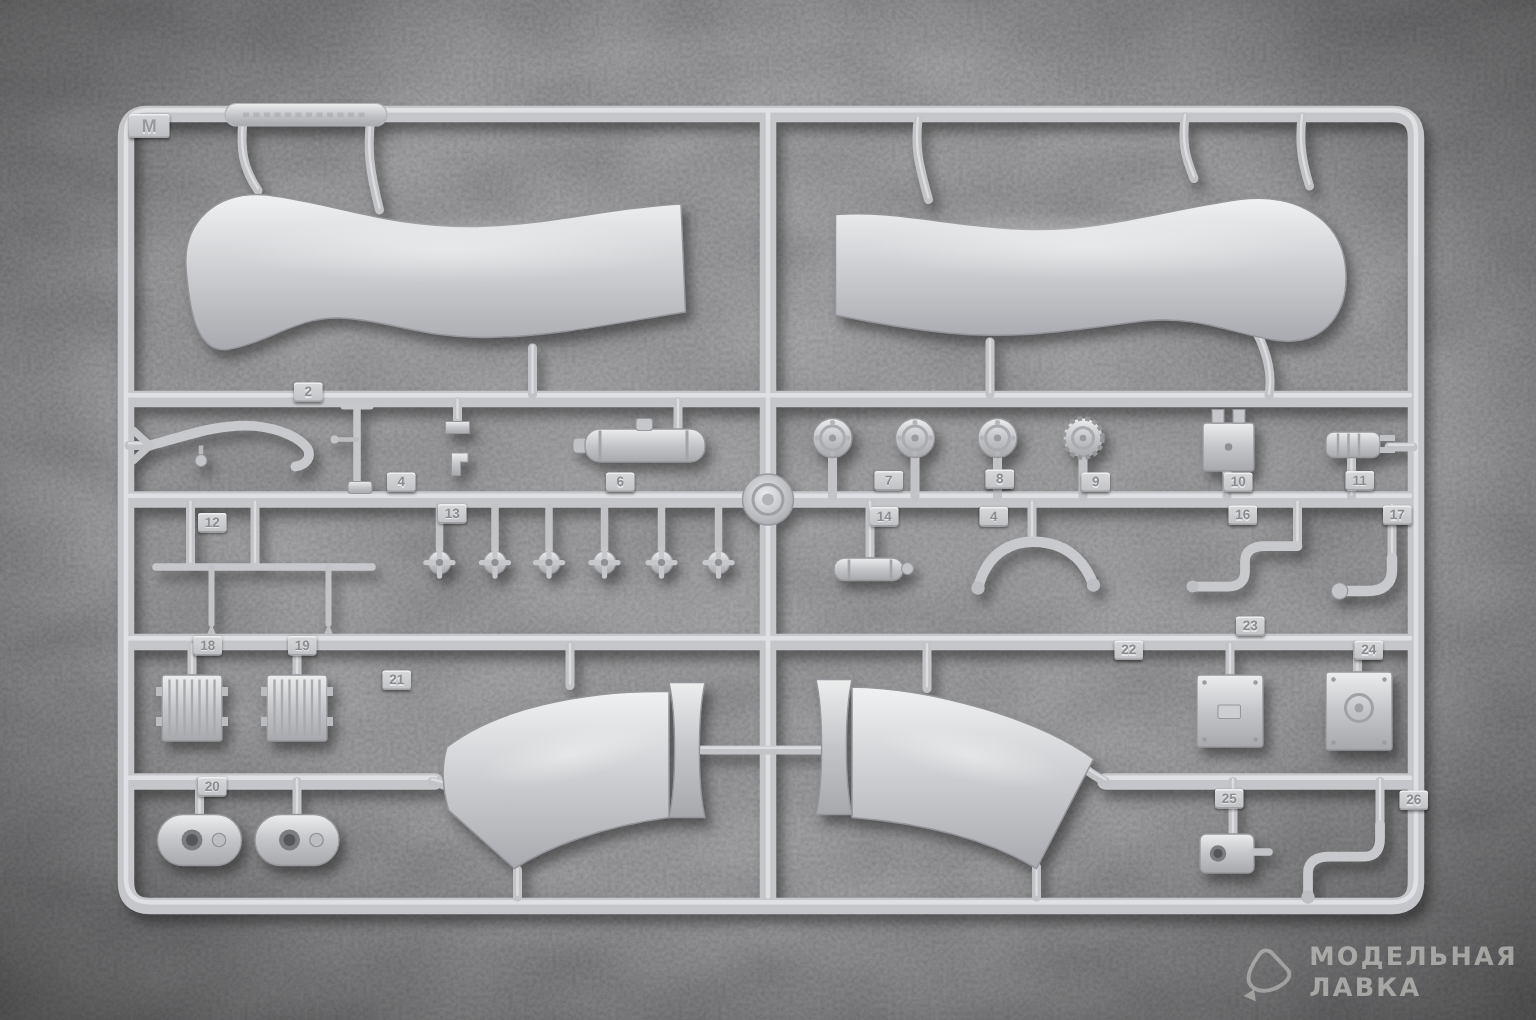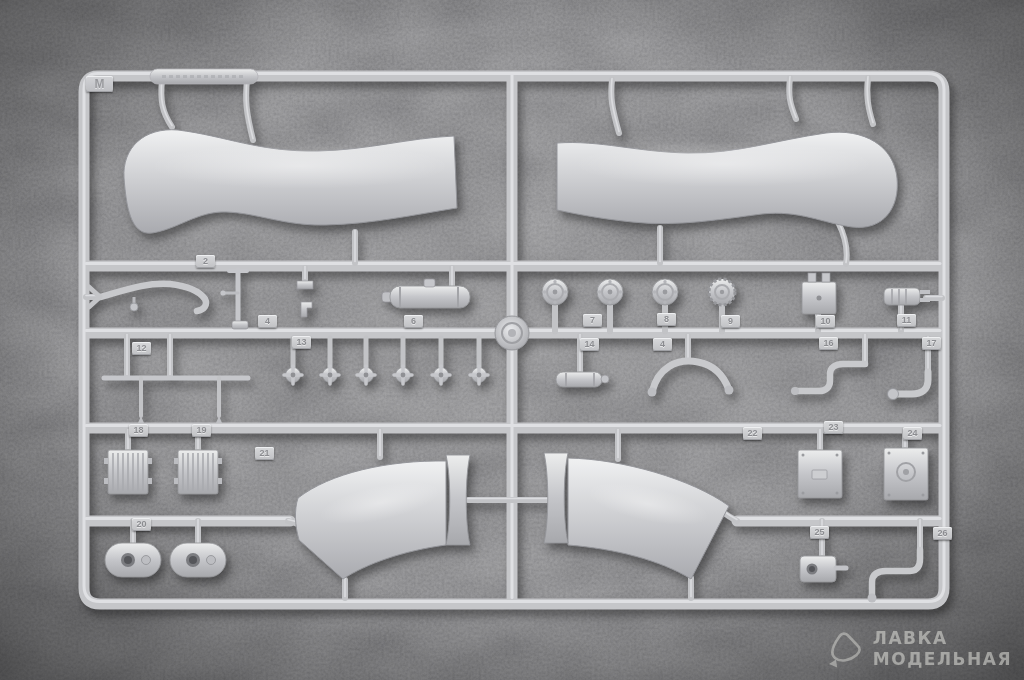--- a/index.html
+++ b/index.html
@@ -317,30 +317,30 @@
 <div class="tab" style="left:132px;top:342px">12</div>
 <div class="tab" style="left:292px;top:336px">13</div>
 <div class="tab" style="left:580px;top:338px">14</div>
 <div class="tab" style="left:653px;top:338px">4</div>
 <div class="tab" style="left:819px;top:337px">16</div>
 <div class="tab" style="left:922px;top:337px">17</div>
 <div class="tab" style="left:129px;top:424px">18</div>
 <div class="tab" style="left:192px;top:424px">19</div>
 <div class="tab" style="left:255px;top:447px">21</div>
 <div class="tab" style="left:743px;top:427px">22</div>
-<div class="tab" style="left:824px;top:421px">23</div>
+<div class="tab" style="left:824px;top:411px">23</div>
 <div class="tab" style="left:903px;top:427px">24</div>
 <div class="tab" style="left:132px;top:518px">20</div>
 <div class="tab" style="left:810px;top:526px">25</div>
 <div class="tab" style="left:933px;top:527px">26</div>
 
 <div class="watermark">
   <svg class="wm-logo" width="38" height="42" viewBox="0 0 38 42">
     <path d="M9,30 C4,26 6,19 13,9 C15,5.5 18.5,4.5 21.5,7 L32,18 C34.5,20.5 34,24 30.5,27 C24,32.5 14.5,34.5 9,30 Z" fill="none" stroke="rgba(214,214,208,0.60)" stroke-width="2.6"></path>
     <path d="M3,36 l7,-4.5 l1.2,8 z" fill="rgba(214,214,208,0.60)"></path>
   </svg>
   <div class="wm-text">
+    <div>МОДЕЛЬНАЯ</div>
     <div>ЛАВКА</div>
-    <div>МОДЕЛЬНАЯ</div>
   </div>
 </div>
 
 </div>
 
 </body></html>

